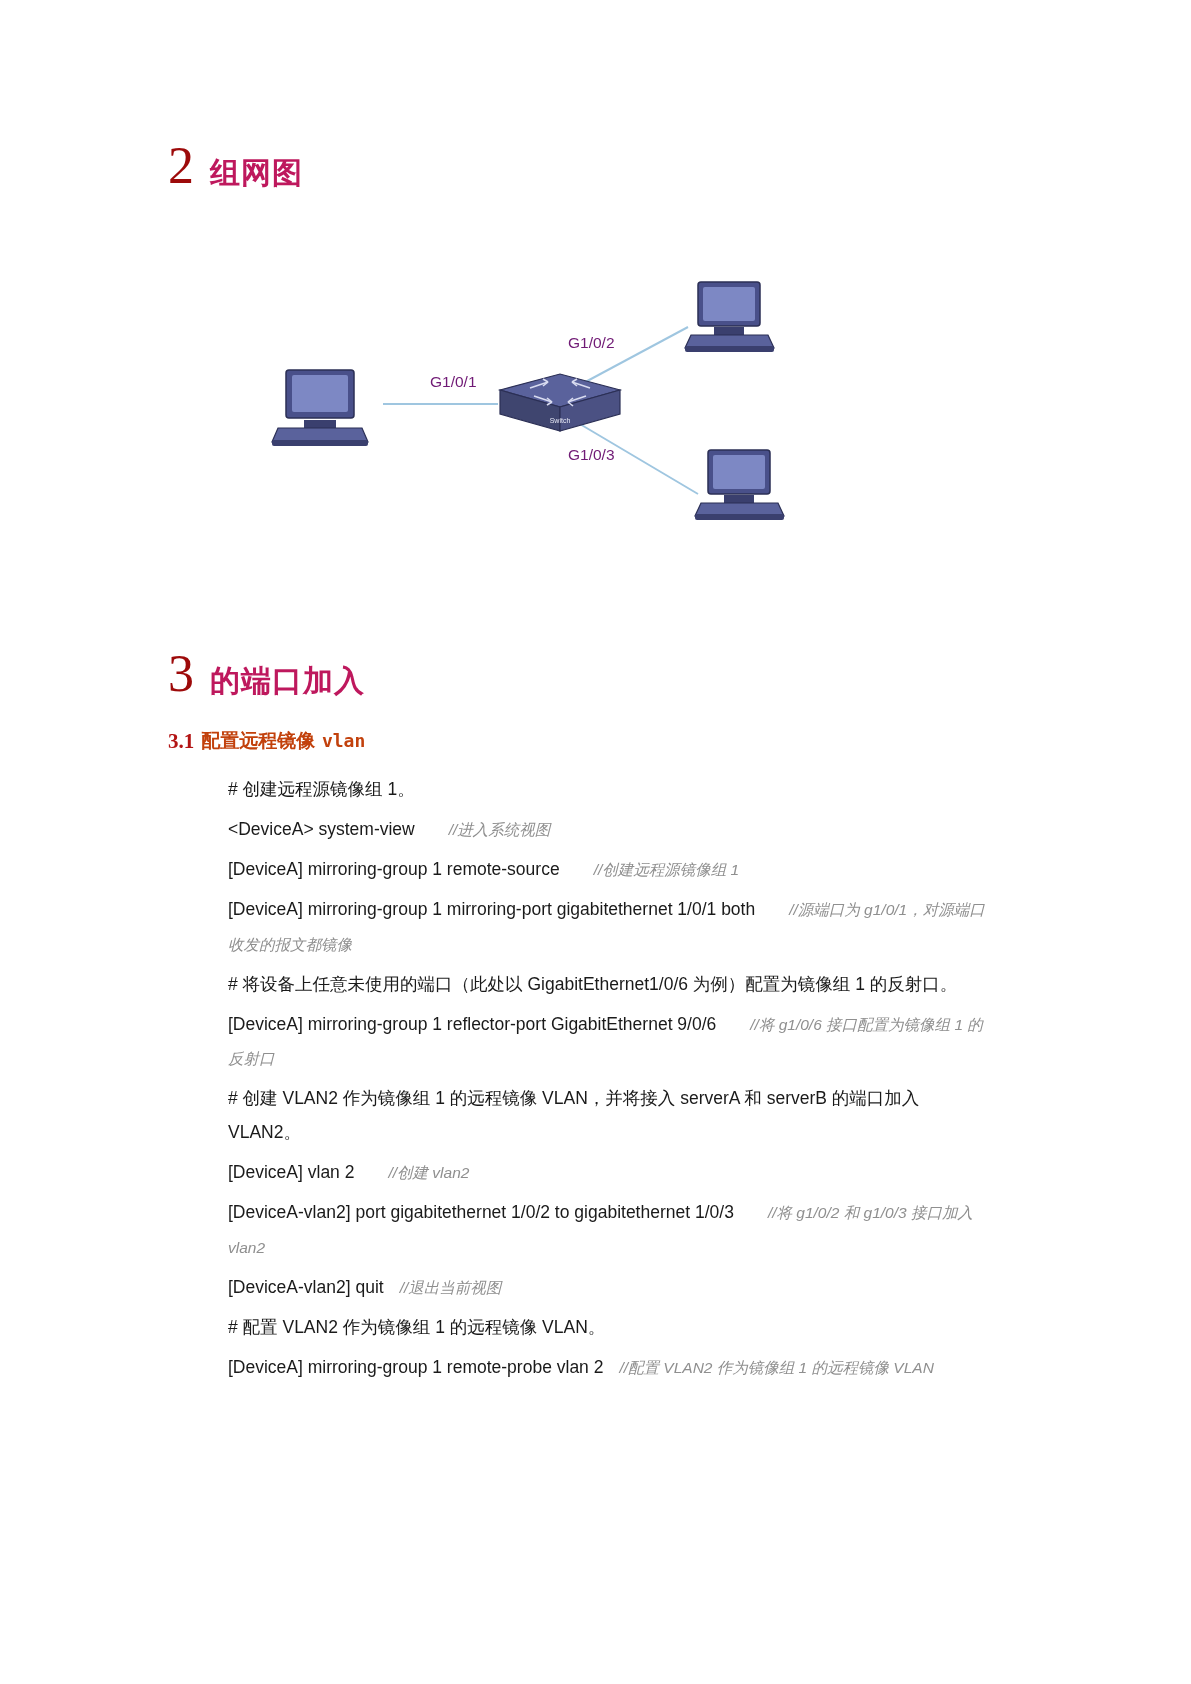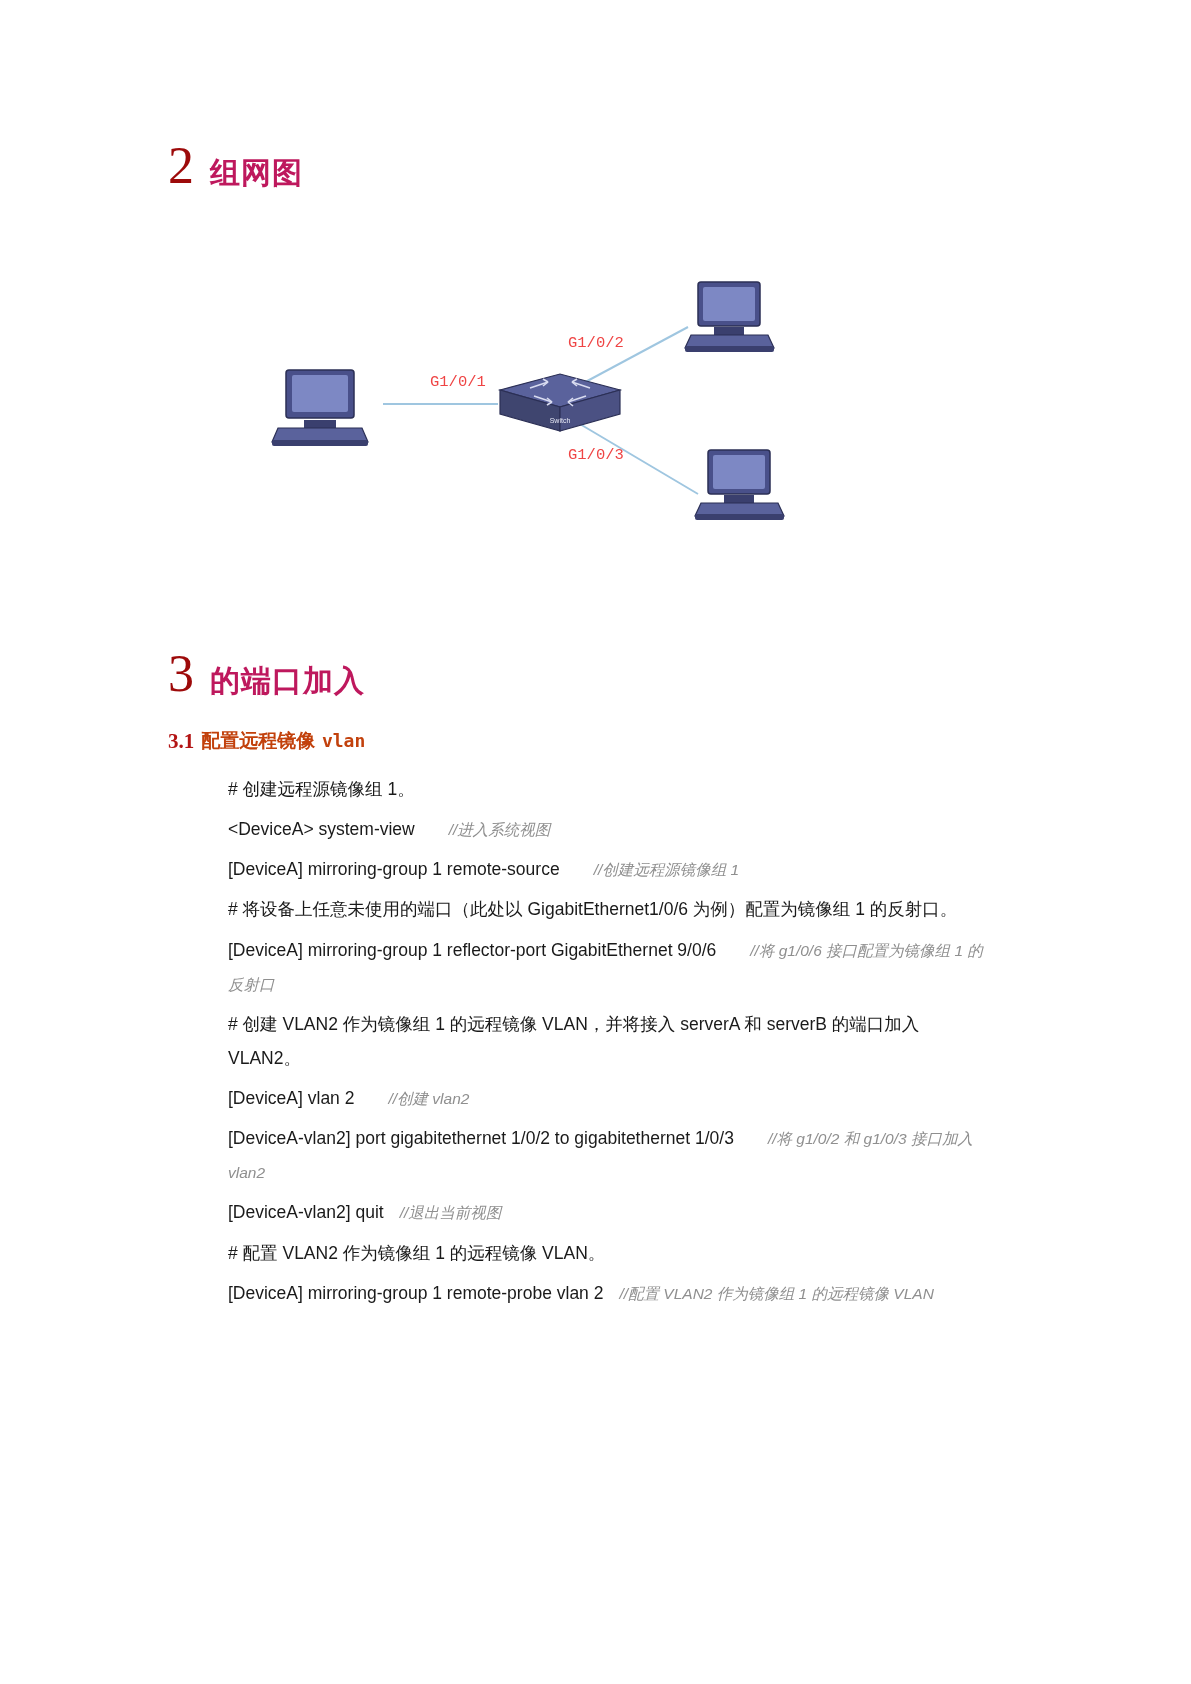--- a/index.html
+++ b/index.html
@@ -91,22 +91,22 @@
   #topology { position: absolute; left: 168px; top: 262px; width: 860px; height: 300px; }
   #h1-steps { position: absolute; left: 168px; top: 648px; }
   #h2-vlan { position: absolute; left: 168px; top: 728px; align-items: flex-end; }
   #body-text { position: absolute; left: 228px; top: 772px; width: 760px; }
 
   
   .topo-svg { display: block; }
   .label {
     position: absolute;
     font-size: 15.5px;
-    font-family: Liberation Mono, monospace;
-    color: #ef4444;
+    font-family: Liberation Sans, sans-serif;
+    color: #701a75;
     white-space: nowrap;
   }
   #lbl-g101 { left: 262px; top: 111px; }
   #lbl-g102 { left: 400px; top: 72px; }
   #lbl-g103 { left: 400px; top: 184px; }
 </style>
 </head>
 <body>
 
 <div class="page">
@@ -196,20 +196,23 @@
 
     <p class="para">
       <span>&lt;DeviceA&gt; system-view</span><span class="sp-lg"></span><span class="cmt">//进入系统视图</span>
     </p>
 
     <p class="para">
       <span>[DeviceA] mirroring-group 1 remote-source</span><span class="sp-lg"></span><span class="cmt">//创建远程源镜像组 1</span>
     </p>
 
 
+    <p class="para">
+      <span>[DeviceA] mirroring-group 1 mirroring-port gigabitethernet 1/0/1 both</span><span class="sp-lg"></span><span class="cmt">//源端口为 g1/0/1，对源端口收发的报文都镜像</span>
+    </p>
 
     <p class="para">
       <span>#  将设备上任意未使用的端口（此处以 GigabitEthernet1/0/6 为例）配置为镜像组 1 的反射口。</span>
     </p>
 
     <p class="para">
       <span>[DeviceA] mirroring-group 1 reflector-port GigabitEthernet 9/0/6</span><span class="sp-lg"></span><span class="cmt">//将 g1/0/6 接口配置为镜像组 1 的反射口</span>
     </p>
 
     <p class="para">

